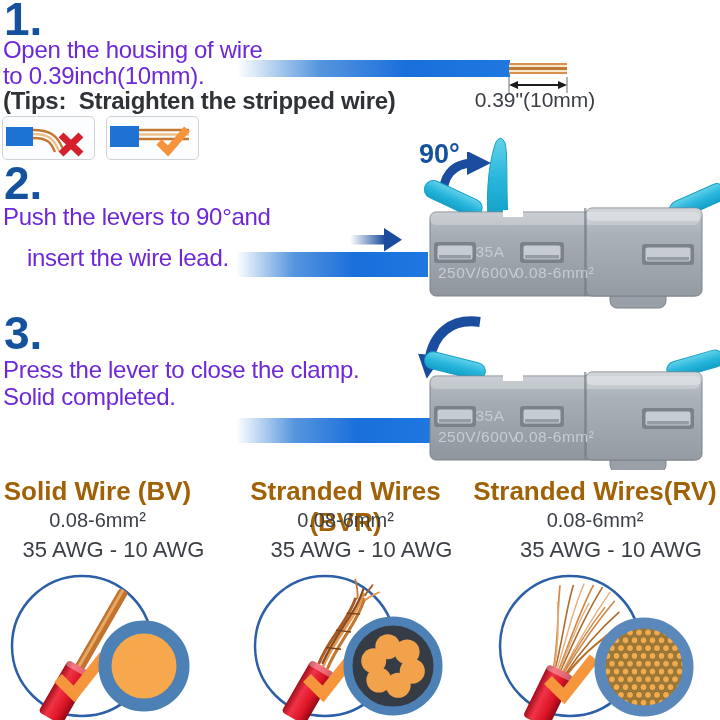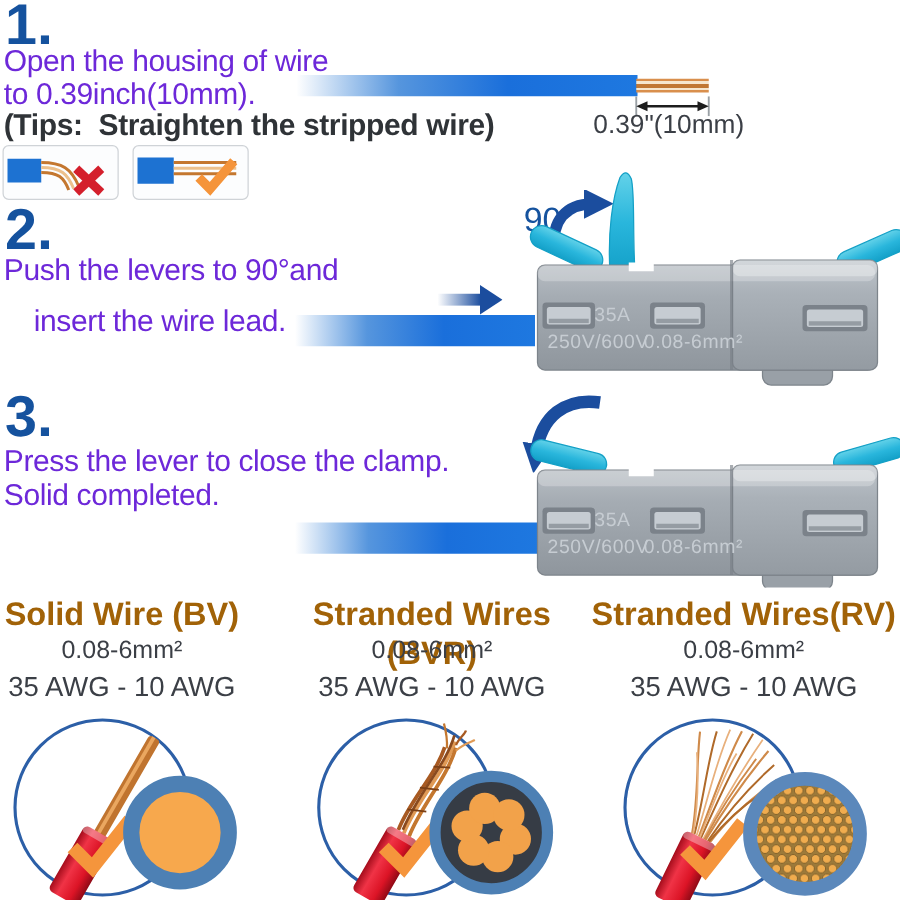--- a/index.html
+++ b/index.html
@@ -3,27 +3,27 @@
 <meta charset="utf-8">
 <style>
   html,body{margin:0;padding:0;background:#fff;}
   .canvas{position:relative;width:720px;height:720px;background:#ffffff;overflow:hidden;
           font-family:"Liberation Sans",sans-serif;color:#3b3f46;}
   .abs{position:absolute;}
   .step-num{font-size:46px;font-weight:bold;color:#15529e;line-height:1;}
   .body-line{font-size:24px;letter-spacing:-0.3px;color:#6d28d9;}
   .tips-line{font-size:24px;font-weight:bold;color:#2f3337;white-space:pre;letter-spacing:-0.3px;}
   .measure-label{font-size:21px;color:#3b3f46;text-align:center;}
-  .angle-label{font-size:27px;font-weight:normal;color:#15529e;margin-top:22px;}
+  .angle-label{font-size:27px;font-weight:bold;color:#15529e;}
   .tip-box{width:91px;height:42px;border:1.5px solid #cfd3d7;border-radius:5px;background:#fcfdfe;}
   .wire-blue{background:linear-gradient(90deg,rgba(29,114,210,0) 0%,rgba(29,114,210,.75) 30%,#1a6fdb 62%,#1e78e0 100%);}
   .copper-tip{background:linear-gradient(180deg,#d98f4d 0%,#d98f4d 18%,#f6e7cf 18%,#f6e7cf 36%,#c17834 36%,#c17834 64%,#f6e7cf 64%,#f6e7cf 82%,#d98f4d 82%);}
   .wt-title{font-size:26px;font-weight:bold;color:#a16207;text-align:center;}
   .wt-size{font-size:20px;color:#3b3f46;text-align:center;}
-  .wt-awg{font-size:22px;color:#3b3f46;text-align:center;}
+  .wt-awg{font-size:22px;color:#3b3f46;text-align:center;padding-left:16px;}
   .emboss{font-size:15.5px;letter-spacing:.5px;fill:#c6ccd2;font-family:"Liberation Sans",sans-serif;}
 </style>
 </head>
 <body>
 
 <div class="canvas">
 
   <section>
     <div class="abs step-num" style="left:4px;top:-4px;">1.</div>
     <div class="abs body-line" style="left:3px;top:36px;">Open the housing of wire</div>

